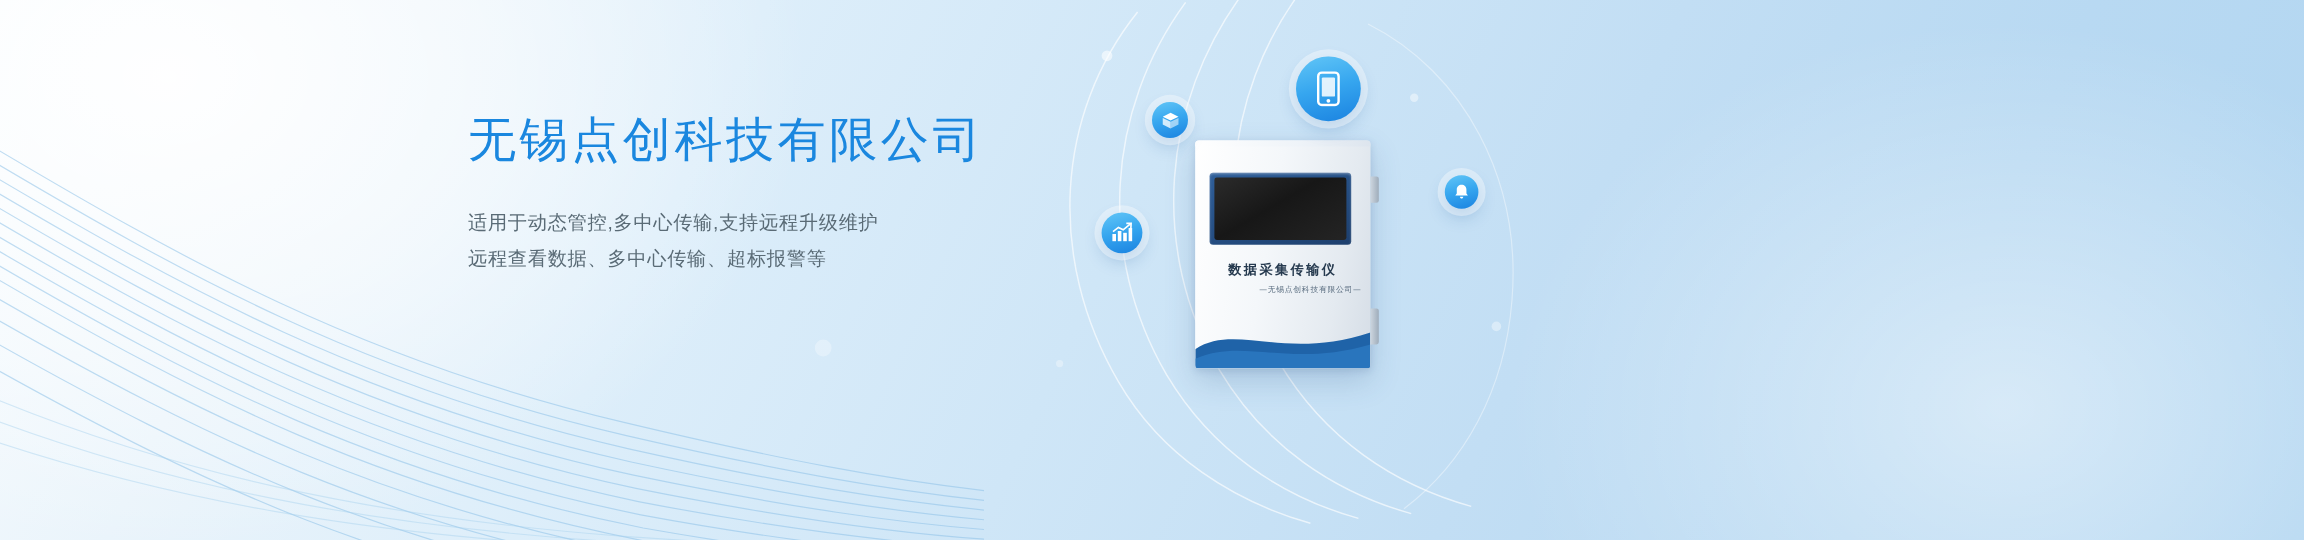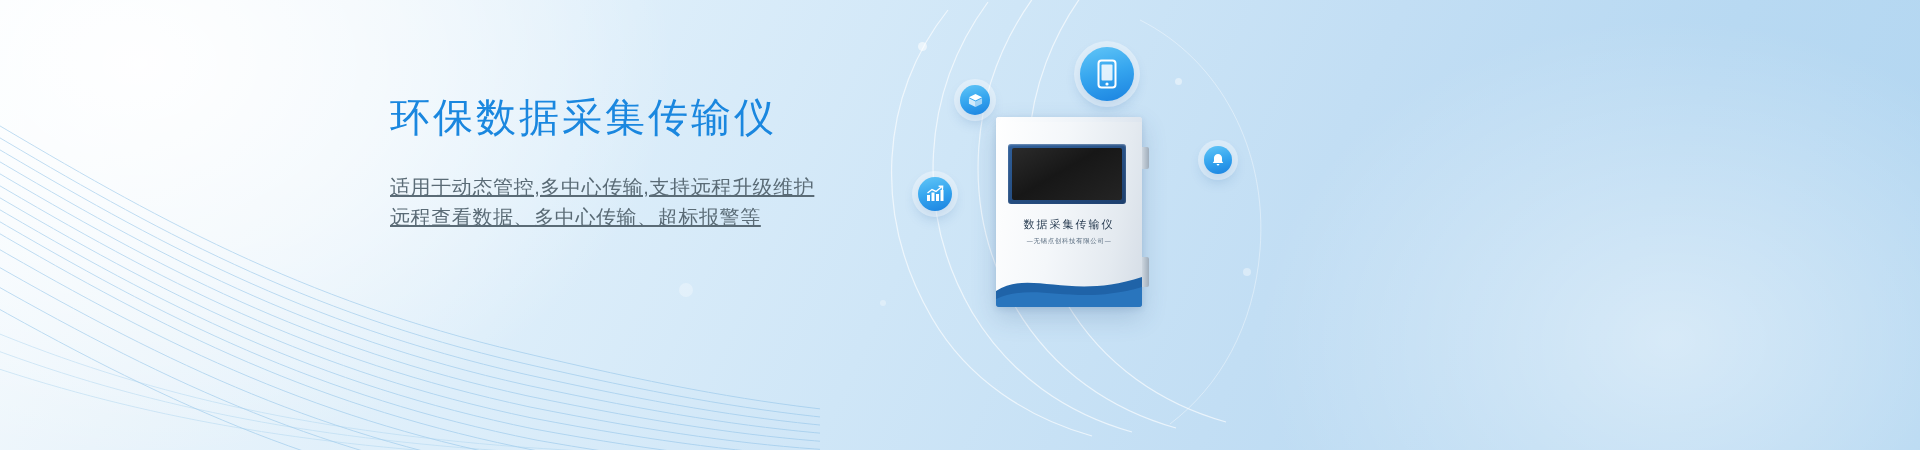--- a/index.html
+++ b/index.html
@@ -26,23 +26,22 @@
   .arcs{position:absolute;left:840px;top:0;width:540px;height:450px;pointer-events:none;}
 
   
   .copy{position:absolute;left:390px;top:92px;width:520px;}
   .headline{
     font-size:40px;line-height:1.25;letter-spacing:3px;color:#1a87df;
     font-weight:400;white-space:nowrap;
   }
   .desc{margin-top:30px;}
   .desc-line{
-    font-size:20px;line-height:30px;color:#5a6b76;letter-spacing:.6px;
+    font-size:16px;line-height:30px;color:#5a6b76;letter-spacing:.6px;
     white-space:nowrap;
-    text-decoration:underline;
   }
 
   
   .device{
     position:absolute;left:996px;top:117px;width:146px;height:190px;
     background:linear-gradient(100deg,#ffffff 0%,#f4f7fa 42%,#e4eaf0 78%,#d5dde6 100%);
     border-radius:3px;
     box-shadow:0 10px 26px rgba(40,80,130,.20), 0 2px 6px rgba(40,80,130,.14);
   }
   .device-top-edge{
@@ -55,27 +54,28 @@
     padding:4px;box-sizing:border-box;
     box-shadow:inset 0 1px 2px rgba(255,255,255,.35);
   }
   .screen{
     width:100%;height:100%;
     background:linear-gradient(150deg,#2b2b2b,#171717 45%,#242424 100%);
     border-radius:2px;
   }
   .dev-label{
     position:absolute;left:0;top:100px;width:100%;text-align:center;
-    font-size:11px;font-weight:400;color:#263a4f;letter-spacing:2px;
+    font-size:11px;font-weight:700;color:#263a4f;letter-spacing:2px;
     font-family:"DejaVu Sans","Liberation Sans",sans-serif;
   }
   .dev-sub{
     position:absolute;left:0;top:120px;width:100%;text-align:center;
     font-size:6.5px;color:#5b6e80;letter-spacing:.6px;
     font-family:"DejaVu Sans","Liberation Sans",sans-serif;
+    padding-left:23px;
   }
   .dev-wave{position:absolute;left:0;bottom:0;width:100%;height:46px;overflow:hidden;border-radius:0 0 3px 3px;}
   .side-tab{
     position:absolute;left:146px;width:7px;
     background:linear-gradient(90deg,#cdd6df,#9fadbb);border-radius:0 2px 2px 0;
   }
   .side-tab.t1{top:30px;height:22px;}
   .side-tab.t2{top:140px;height:30px;}
 
   
@@ -136,21 +136,21 @@
       <path d="M148,2 C82,92 74,212 132,312 C170,376 228,414 292,432"></path>
       <path d="M196,-6 C128,86 118,208 176,308 C214,372 272,410 336,428"></path>
       <path d="M246,-10 C178,80 168,202 226,302 C264,366 322,404 386,422"></path>
     </g>
     <g fill="none" stroke="#ffffff" stroke-width="1" opacity=".4">
       <path d="M300,20 C380,60 428,150 420,250 C414,326 380,386 330,424"></path>
     </g>
   </svg>
 
   <div class="copy">
-    <div class="headline">环保数据采集传输仪</div>
+    <div class="headline">无锡点创科技有限公司</div>
     <div class="desc">
       <div class="desc-line">适用于动态管控,多中心传输,支持远程升级维护</div>
       <div class="desc-line">远程查看数据、多中心传输、超标报警等</div>
     </div>
   </div>
 
   <span class="dot d1"></span>
   <span class="dot d2"></span>
   <span class="dot d3"></span>
   <span class="dot d4"></span>

